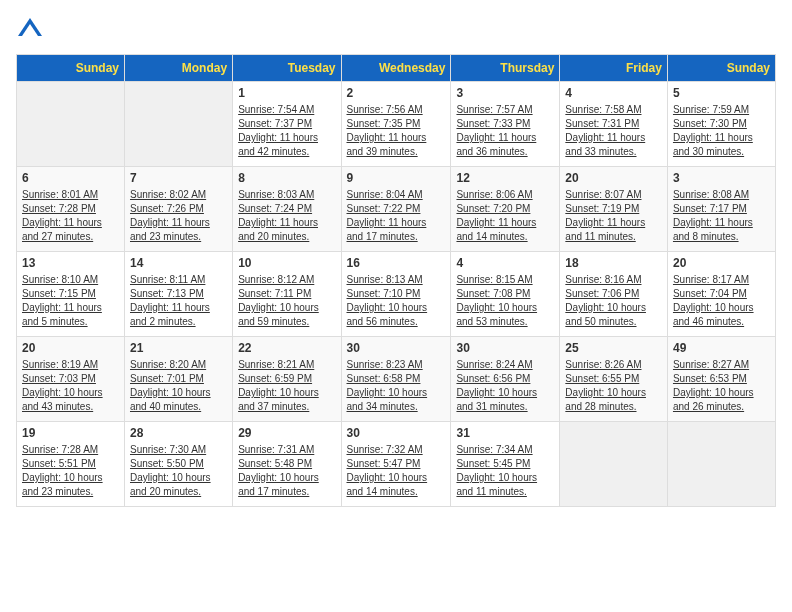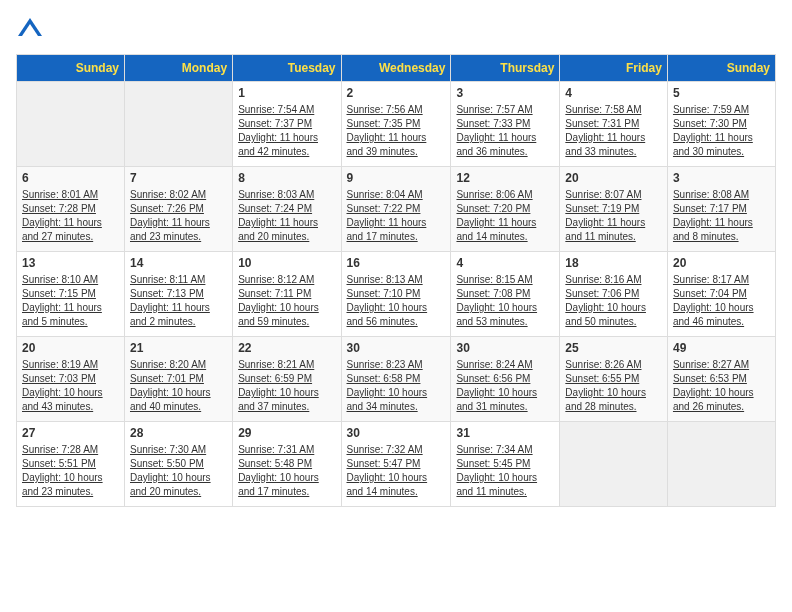--- a/index.html
+++ b/index.html
@@ -228,21 +228,21 @@
           <span class="day-number">25</span>
           <div class="day-info">Sunrise: 8:26 AM<br>Sunset: 6:55 PM<br>Daylight: 10 hours and 28 minutes.</div>
         </td>
         <td>
           <span class="day-number">49</span>
           <div class="day-info">Sunrise: 8:27 AM<br>Sunset: 6:53 PM<br>Daylight: 10 hours and 26 minutes.</div>
         </td>
       </tr>
       <tr>
         <td>
-          <span class="day-number">27</span>
+          <span class="day-number">19</span>
           <div class="day-info">Sunrise: 7:28 AM<br>Sunset: 5:51 PM<br>Daylight: 10 hours and 23 minutes.</div>
         </td>
         <td>
           <span class="day-number">28</span>
           <div class="day-info">Sunrise: 7:30 AM<br>Sunset: 5:50 PM<br>Daylight: 10 hours and 20 minutes.</div>
         </td>
         <td>
           <span class="day-number">29</span>
           <div class="day-info">Sunrise: 7:31 AM<br>Sunset: 5:48 PM<br>Daylight: 10 hours and 17 minutes.</div>
         </td>

